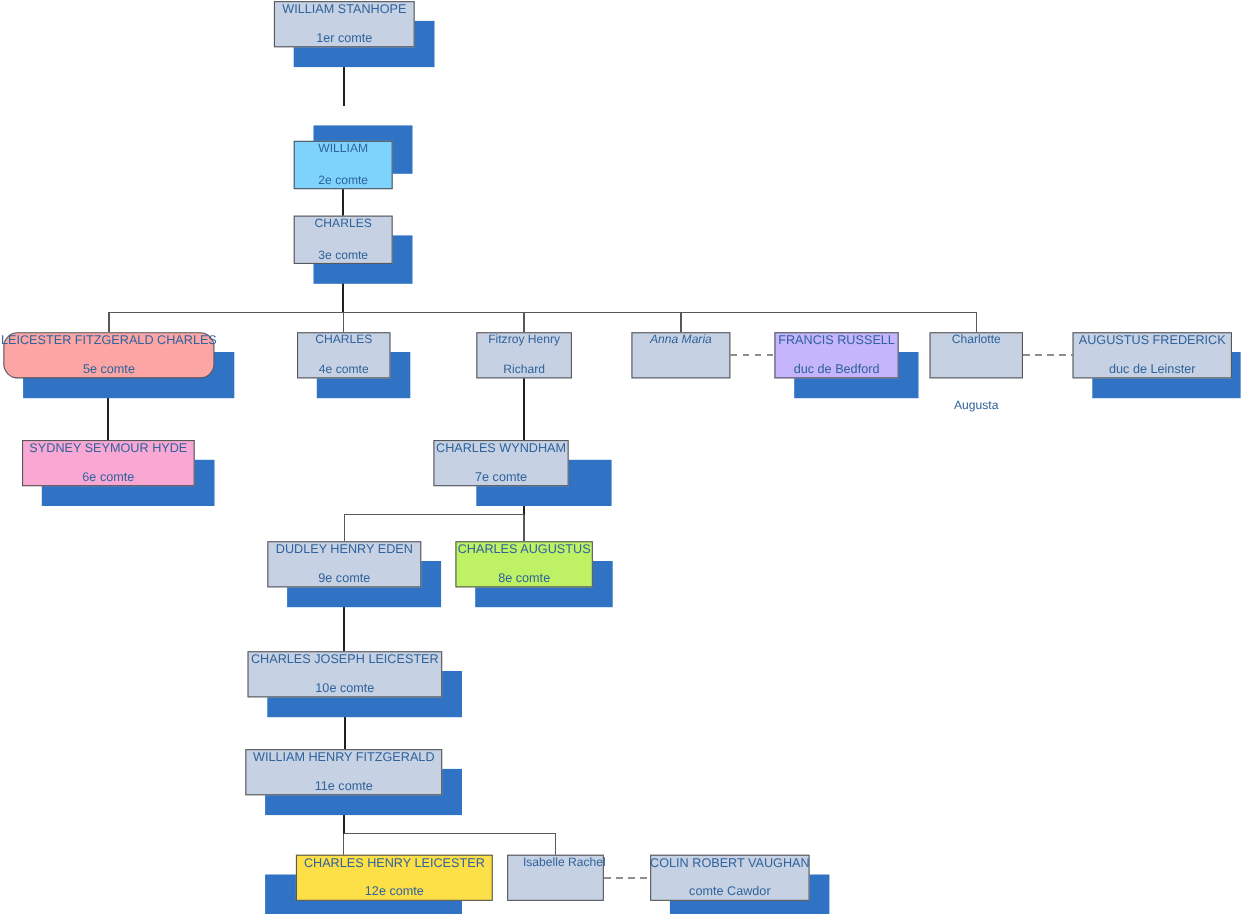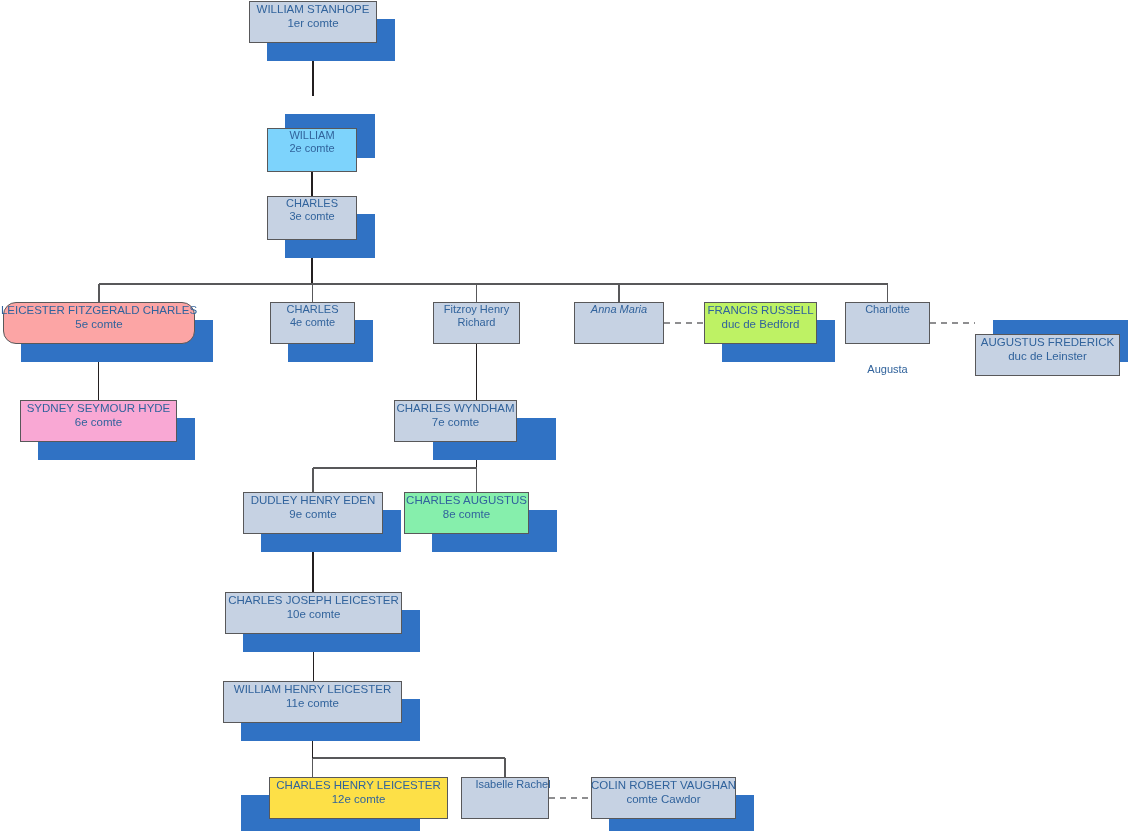--- a/index.html
+++ b/index.html
@@ -1,21 +1,21 @@
 <!DOCTYPE html>
 <html><head>
 <meta charset="utf-8">
 <title>Family Tree</title>
 <style>
   html,body{margin:0;padding:0;background:#ffffff;}
   body{font-family:"Liberation Sans","DejaVu Sans",sans-serif;}
   #stage{position:relative;width:1128px;height:831px;background:#ffffff;overflow:hidden;}
   #wires{position:absolute;left:0;top:0;width:1128px;height:831px;}
   .node{position:absolute;box-sizing:border-box;background:#c6d2e3;border:1px solid #58585a;
-        color:#31639c;display:flex;flex-direction:column;align-items:center;justify-content:flex-start;
+        color:#31639c;display:flex;flex-direction:column;align-items:center;justify-content:space-between;
         text-align:center;line-height:1.22;z-index:5;}
   .node .ln1{display:block;white-space:nowrap;}
   .node .ln2{display:block;white-space:nowrap;}
   .shadow{position:absolute;background:#3072c4;z-index:2;}
   .sm{font-size:11.5px;}
   .tiny{font-size:11px;}
 </style>
 </head>
 <body>
 
@@ -73,61 +73,61 @@
         <span class="ln2">4e comte</span>
       </div>
       <div class="node tiny" style="left: 433px; top: 302px; width: 87px; height: 42px; background: rgb(198, 210, 227); border-color: rgb(88, 88, 90); color: rgb(49, 99, 156);">
         <span class="ln1">Fitzroy Henry</span>
         <span class="ln2">Richard</span>
       </div>
       <div class="node tiny" style="left: 574px; top: 302px; width: 90px; height: 42px; background: rgb(198, 210, 227); border-color: rgb(88, 88, 90); color: rgb(49, 99, 156); font-style: italic;">
         <span class="ln1">Anna Maria</span>
       </div>
       <div class="shadow" style="left: 722px; top: 320px; width: 113px; height: 42px; background: rgb(48, 114, 196);"></div>
-      <div class="node sm" style="left: 704px; top: 302px; width: 113px; height: 42px; background: #bef264; border-color: rgb(88, 88, 90); color: rgb(49, 99, 156);">
+      <div class="node sm" style="left: 704px; top: 302px; width: 113px; height: 42px; background: #c4b5fd; border-color: rgb(88, 88, 90); color: rgb(49, 99, 156);">
         <span class="ln1">FRANCIS RUSSELL</span>
         <span class="ln2">duc de Bedford</span>
       </div>
       <div class="node tiny" style="left: 845px; top: 302px; width: 85px; height: 42px; background: rgb(198, 210, 227); border-color: rgb(88, 88, 90); color: rgb(49, 99, 156); gap: 47px;">
         <span class="ln1">Charlotte</span>
         <span class="ln2">Augusta</span>
       </div>
       <div class="shadow" style="left: 993px; top: 320px; width: 145px; height: 42px; background: rgb(48, 114, 196);"></div>
-      <div class="node sm" style="left: 975px; top: 302px; width: 145px; height: 42px; background: rgb(198, 210, 227); border-color: rgb(88, 88, 90); color: rgb(49, 99, 156); margin-top: 32px;">
+      <div class="node sm" style="left: 975px; top: 302px; width: 145px; height: 42px; background: rgb(198, 210, 227); border-color: rgb(88, 88, 90); color: rgb(49, 99, 156);">
         <span class="ln1">AUGUSTUS FREDERICK</span>
         <span class="ln2">duc de Leinster</span>
       </div>
       <div class="shadow" style="left: 38px; top: 418px; width: 157px; height: 42px; background: rgb(48, 114, 196);"></div>
       <div class="node sm" style="left: 20px; top: 400px; width: 157px; height: 42px; background: #f9a8d4; border-color: rgb(88, 88, 90); color: rgb(49, 99, 156);">
         <span class="ln1">SYDNEY SEYMOUR HYDE</span>
         <span class="ln2">6e comte</span>
       </div>
       <div class="shadow" style="left: 433px; top: 418px; width: 123px; height: 42px; background: rgb(48, 114, 196);"></div>
       <div class="node sm" style="left: 394px; top: 400px; width: 123px; height: 42px; background: rgb(198, 210, 227); border-color: rgb(88, 88, 90); color: rgb(49, 99, 156);">
         <span class="ln1">CHARLES WYNDHAM</span>
         <span class="ln2">7e comte</span>
       </div>
       <div class="shadow" style="left: 261px; top: 510px; width: 140px; height: 42px; background: rgb(48, 114, 196);"></div>
       <div class="node sm" style="left: 243px; top: 492px; width: 140px; height: 42px; background: rgb(198, 210, 227); border-color: rgb(88, 88, 90); color: rgb(49, 99, 156);">
         <span class="ln1">DUDLEY HENRY EDEN</span>
         <span class="ln2">9e comte</span>
       </div>
       <div class="shadow" style="left: 432px; top: 510px; width: 125px; height: 42px; background: rgb(48, 114, 196);"></div>
-      <div class="node sm" style="left: 404px; top: 492px; width: 125px; height: 42px; background: #86efac; border-color: rgb(88, 88, 90); color: rgb(49, 99, 156);">
+      <div class="node sm" style="left: 414px; top: 492px; width: 125px; height: 42px; background: #bef264; border-color: rgb(88, 88, 90); color: rgb(49, 99, 156);">
         <span class="ln1">CHARLES AUGUSTUS</span>
         <span class="ln2">8e comte</span>
       </div>
       <div class="shadow" style="left: 243px; top: 610px; width: 177px; height: 42px; background: rgb(48, 114, 196);"></div>
       <div class="node sm" style="left: 225px; top: 592px; width: 177px; height: 42px; background: rgb(198, 210, 227); border-color: rgb(88, 88, 90); color: rgb(49, 99, 156);">
         <span class="ln1">CHARLES JOSEPH LEICESTER</span>
         <span class="ln2">10e comte</span>
       </div>
       <div class="shadow" style="left: 241px; top: 699px; width: 179px; height: 42px; background: rgb(48, 114, 196);"></div>
       <div class="node sm" style="left: 223px; top: 681px; width: 179px; height: 42px; background: rgb(198, 210, 227); border-color: rgb(88, 88, 90); color: rgb(49, 99, 156);">
-        <span class="ln1">WILLIAM HENRY LEICESTER</span>
+        <span class="ln1">WILLIAM HENRY FITZGERALD</span>
         <span class="ln2">11e comte</span>
       </div>
       <div class="shadow" style="left: 241px; top: 795px; width: 179px; height: 42px; background: rgb(48, 114, 196);"></div>
       <div class="node sm" style="left: 223px; top: 777px; width: 179px; height: 42px; background: #fde047; border-color: rgb(88, 88, 90); color: rgb(49, 99, 156); margin-left: 46px;">
         <span class="ln1">CHARLES HENRY LEICESTER</span>
         <span class="ln2">12e comte</span>
       </div>
       <div class="node tiny" style="left: 461px; top: 777px; width: 88px; height: 42px; background: rgb(198, 210, 227); border-color: rgb(88, 88, 90); color: rgb(49, 99, 156); padding-left: 16px;">
         <span class="ln1">Isabelle Rachel</span>
       </div>

